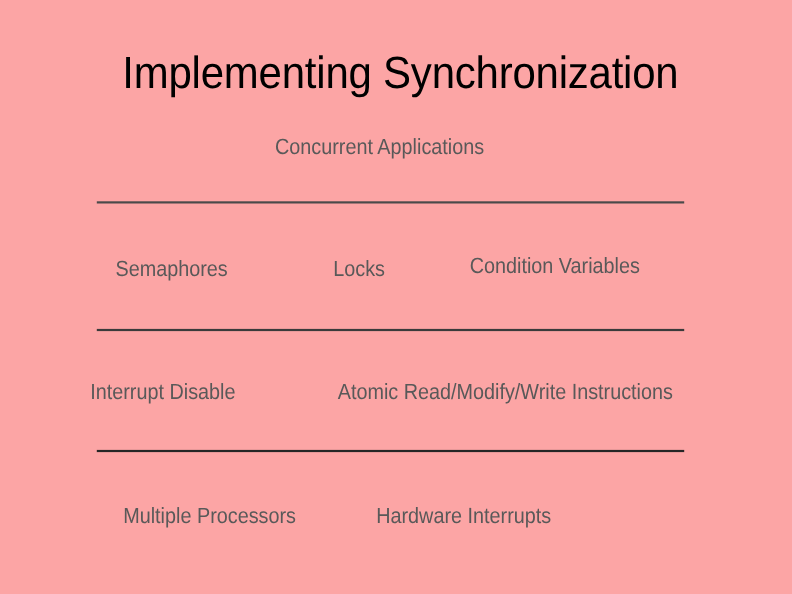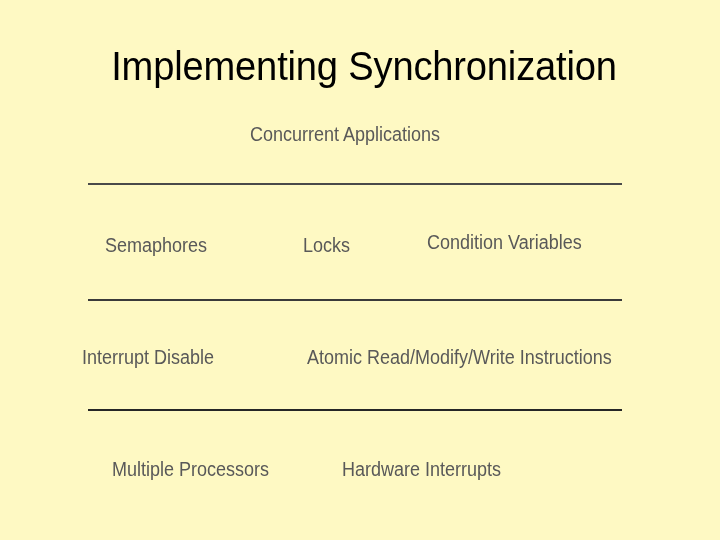--- a/index.html
+++ b/index.html
@@ -12,21 +12,21 @@
     height: 540px;
     position: relative;
     overflow: hidden;
     font-family: "Liberation Sans", sans-serif;
     -webkit-font-smoothing: antialiased;
   }
 
   #slide {
     position: absolute;
     inset: 0;
-    background: #fef9c3;
+    background: #fca5a5;
   }
 
   
   #slide-title {
     position: absolute;
     left: 84px;
     top: 41px;
     width: 560px;
     text-align: center;
     font-size: 41px;

